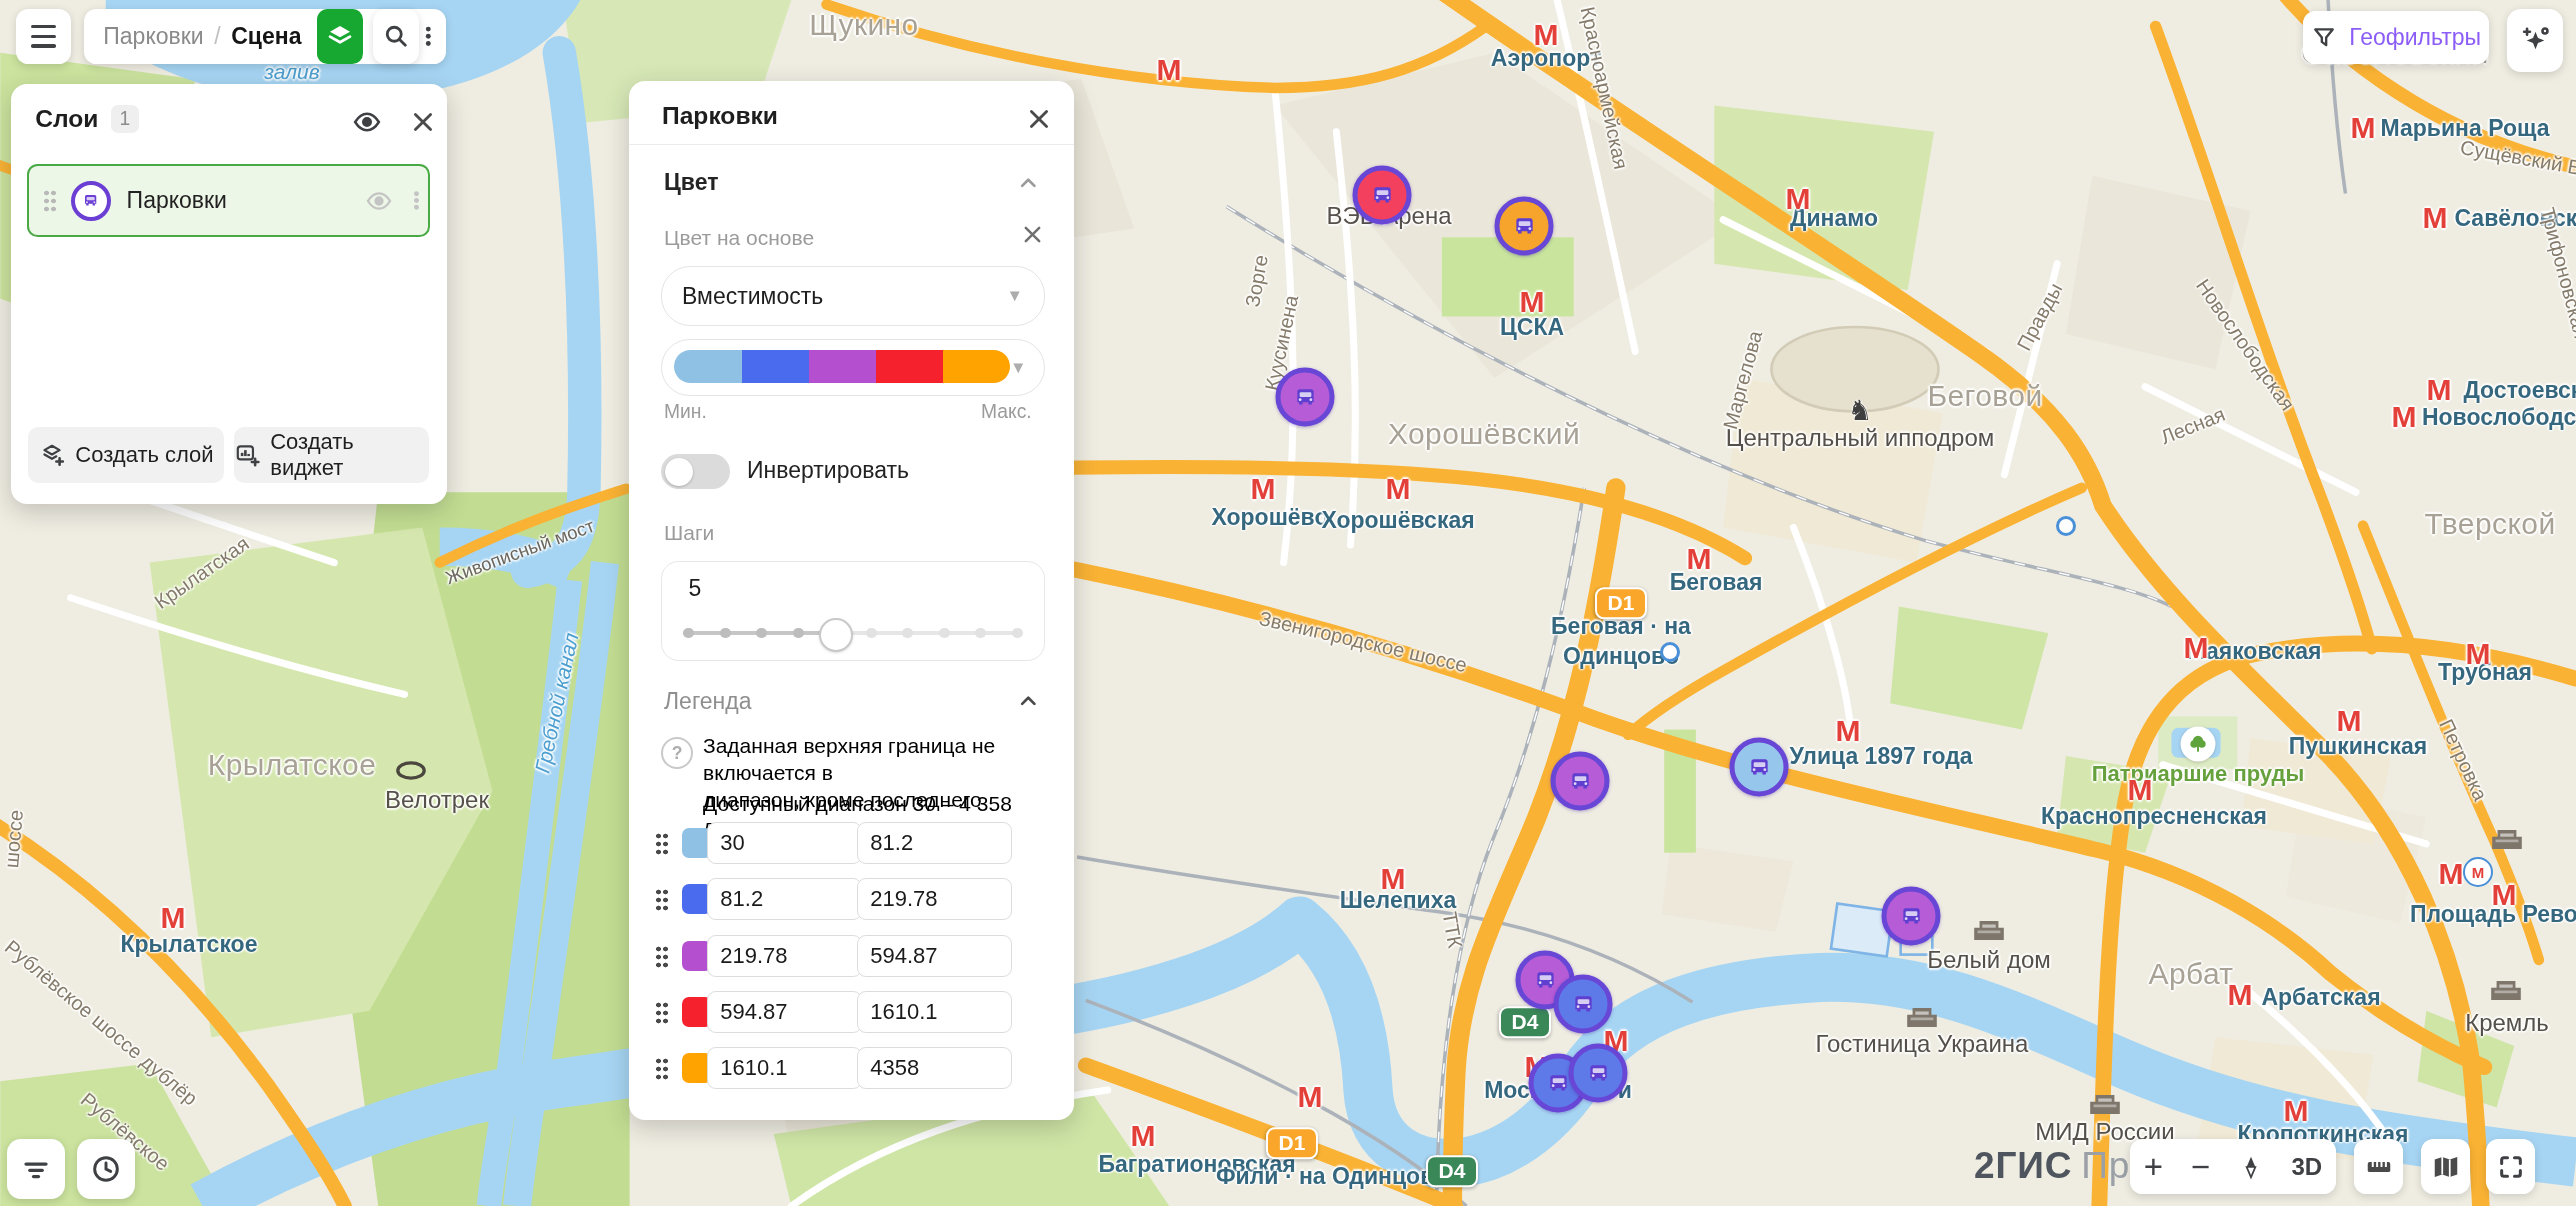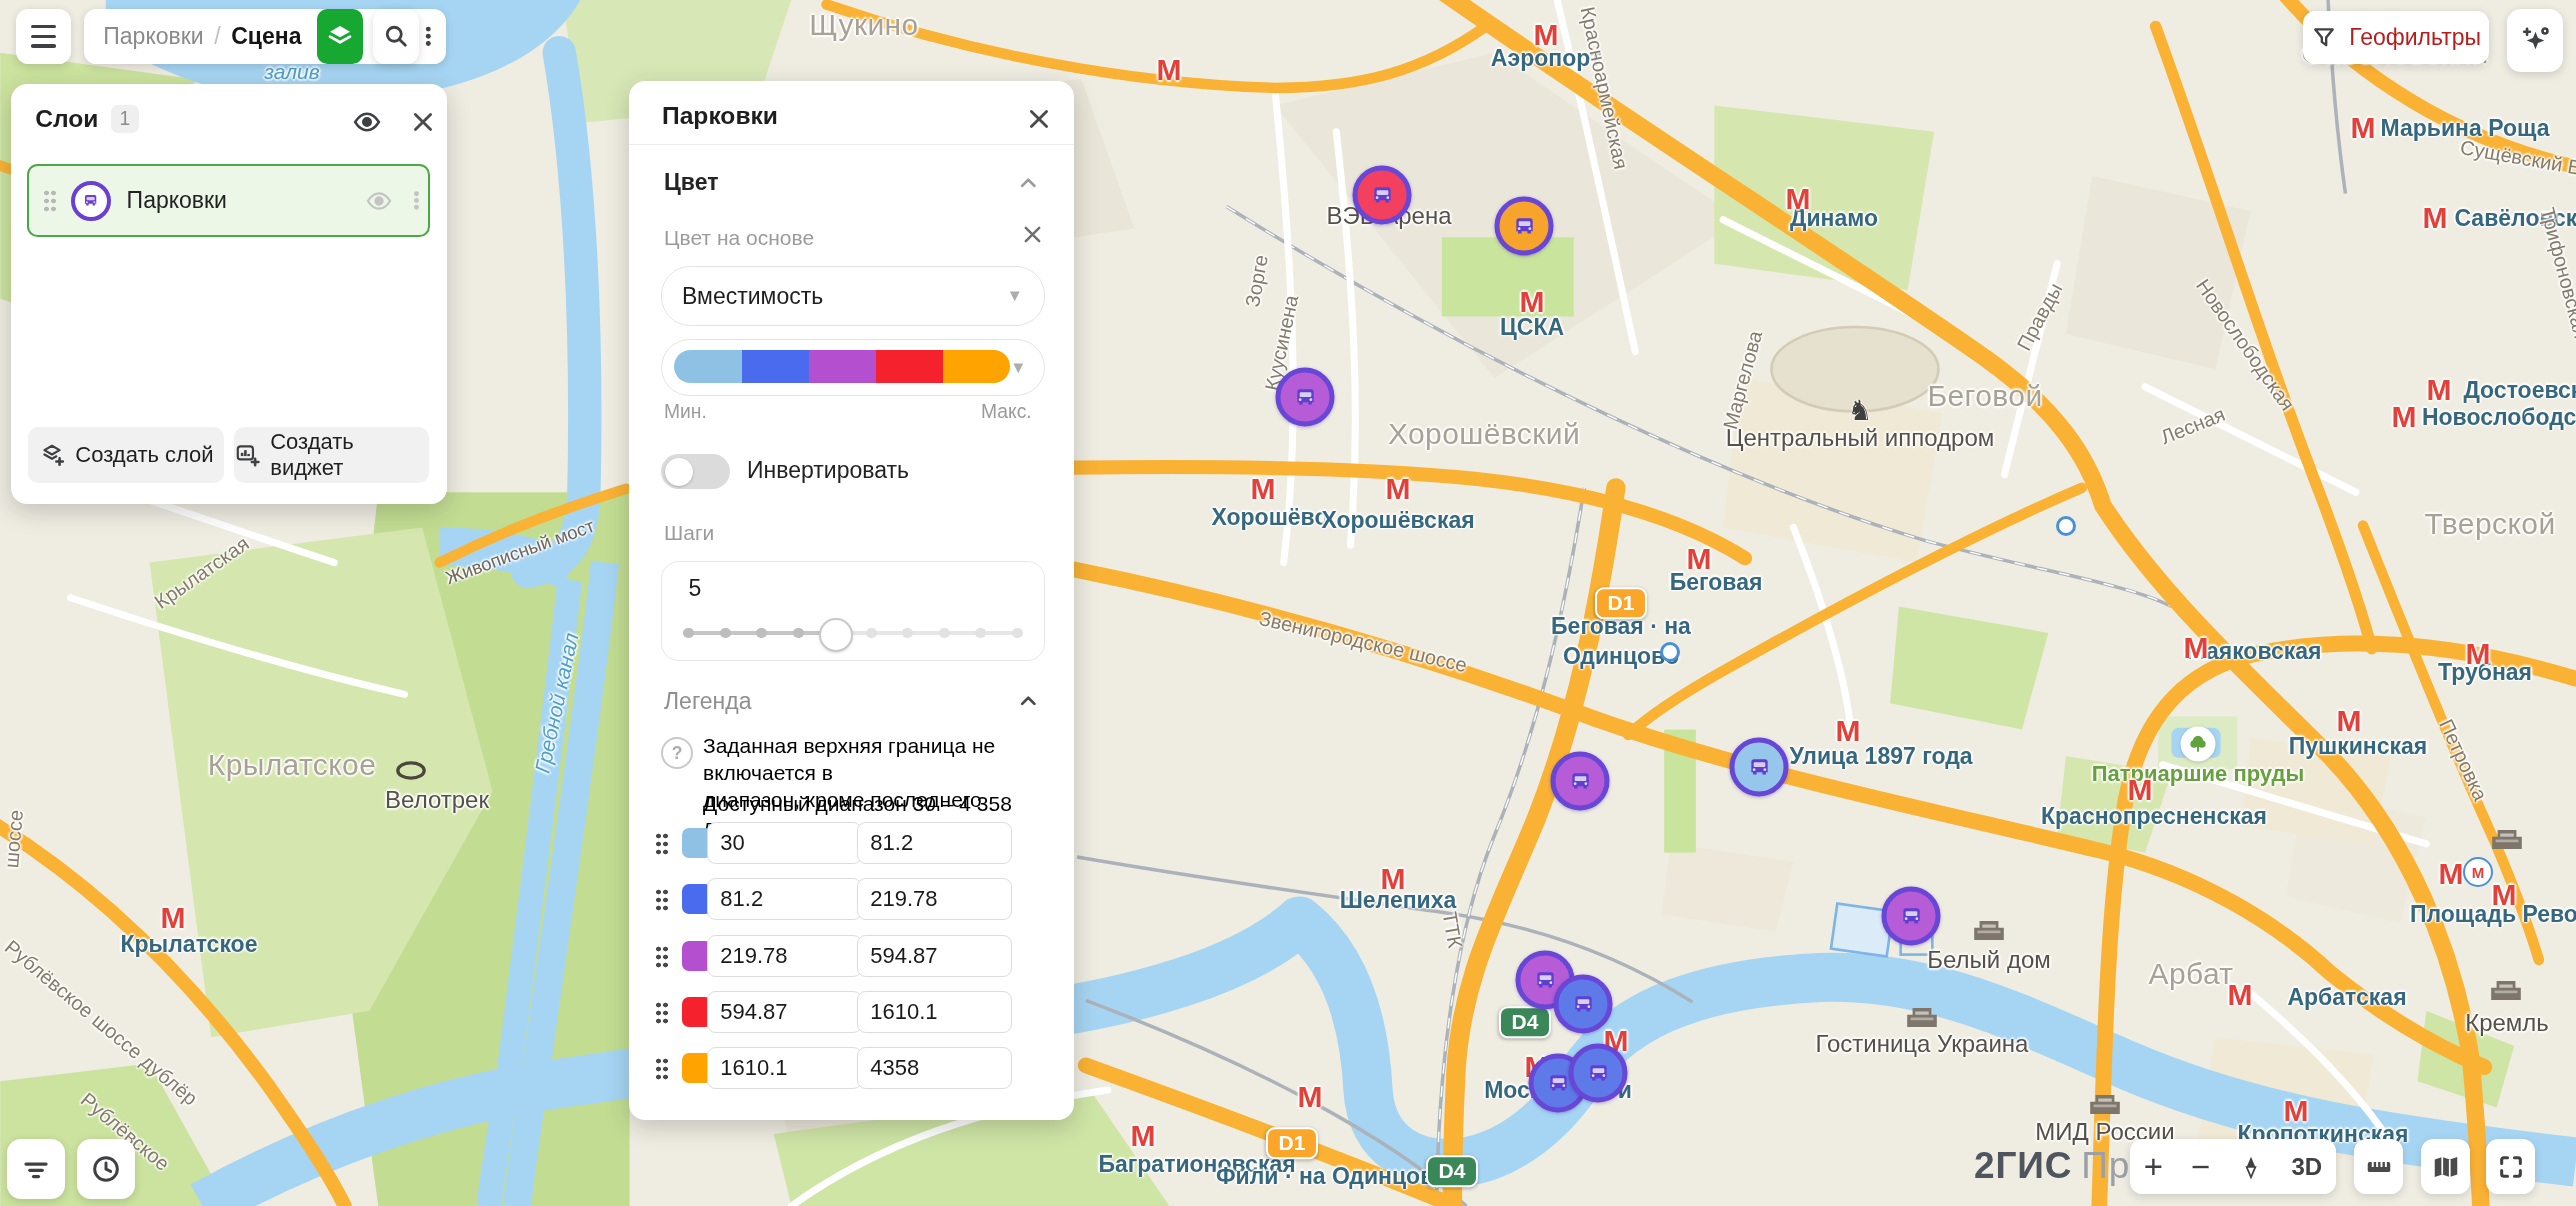--- a/index.html
+++ b/index.html
@@ -231,21 +231,21 @@
       <div class="mlabel ml-metro" style="left: 1398px; top: 520px;">Хорошёвская</div>
       <div class="mlabel ml-metro" style="left: 1716px; top: 582px;">Беговая</div>
       <div class="mlabel ml-metro" style="left: 1621px; top: 626px;">Беговая · на</div>
       <div class="mlabel ml-metro" style="left: 1621px; top: 656px;">Одинцово</div>
       <div class="mlabel ml-metro" style="left: 2254px; top: 651px;">Маяковская</div>
       <div class="mlabel ml-metro" style="left: 2358px; top: 746px;">Пушкинская</div>
       <div class="mlabel ml-metro" style="left: 2485px; top: 672px;">Трубная</div>
       <div class="mlabel ml-metro" style="left: 1881px; top: 756px;">Улица 1897 года</div>
       <div class="mlabel ml-metro" style="left: 2154px; top: 816px;">Краснопресненская</div>
       <div class="mlabel ml-metro" style="left: 1398px; top: 900px;">Шелепиха</div>
-      <div class="mlabel ml-metro" style="left: 2321px; top: 997px; margin-left: 26px;">Арбатская</div>
+      <div class="mlabel ml-metro" style="left: 2321px; top: 997px;">Арбатская</div>
       <div class="mlabel ml-metro" style="left: 2532px; top: 914px;">Площадь Революции</div>
       <div class="mlabel ml-metro" style="left: 2323px; top: 1134px;">Кропоткинская</div>
       <div class="mlabel ml-metro" style="left: 1197px; top: 1164px;">Багратионовская</div>
       <div class="mlabel ml-metro" style="left: 1300px; top: 1176px; margin-left: 32px;">Фили · на Одинцово</div>
       <div class="mlabel ml-metro" style="left: 1558px; top: 1090px;">Москва-Сити</div>
       <div class="mlabel ml-metro" style="left: 189px; top: 944px;">Крылатское</div>
       <div class="mlabel ml-poi" style="left: 1989px; top: 960px;">Белый дом</div>
       <div class="mlabel ml-poi" style="left: 2507px; top: 1023px;">Кремль</div>
       <div class="mlabel ml-poi" style="left: 1922px; top: 1044px;">Гостиница Украина</div>
       <div class="mlabel ml-poi" style="left: 2105px; top: 1132px;">МИД России</div>
@@ -447,21 +447,21 @@
       </svg>
     </span>
   </div>
 
   <div class="white-btn" style="left:2303px;top:10.6px;width:186px;height:53px;gap:12.3px">
     <span class="icon">
       <svg width="26" height="26" viewBox="0 0 24 24" fill="none" stroke="#3F4043" stroke-width="2.2" stroke-linejoin="round">
         <path d="M4,5 H20 L14,12.5 V19.5 L10,16.5 V12.5 Z"></path>
       </svg>
     </span>
-    <span style="font-size:23px;color:#b91c1c">Геофильтры</span>
+    <span style="font-size:23px;color:#8b5cf6">Геофильтры</span>
   </div>
   <div class="white-btn" style="left:2507px;top:8.8px;width:56px;height:63px;border-radius:14px">
     <span class="icon">
       <svg width="35" height="35" viewBox="0 0 24 24" fill="#3F4043">
         <path d="M12,6 L13.7,10.3 18,12 13.7,13.7 12,18 10.3,13.7 6,12 10.3,10.3 Z"></path>
         <path d="M6.2,4 V8 M4.2,6 H8.2" stroke="#3F4043" stroke-width="1.8" stroke-linecap="round"></path>
         <circle cx="18.5" cy="5.5" r="1.7" fill="none" stroke="#3F4043" stroke-width="1.8"></circle>
       </svg>
     </span>
   </div>

